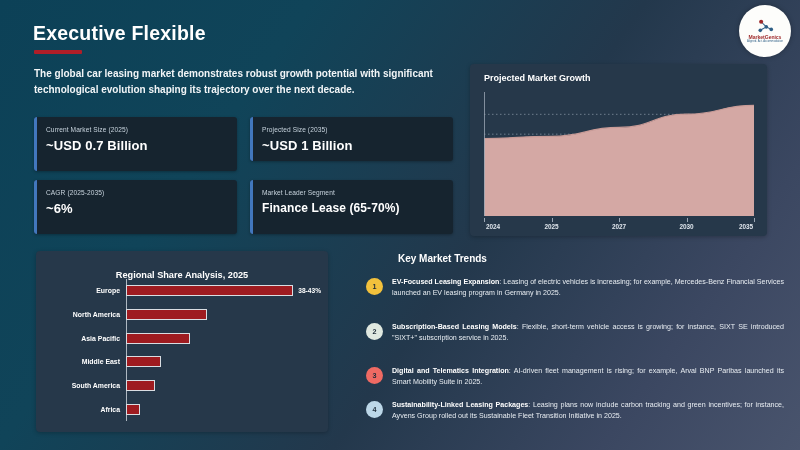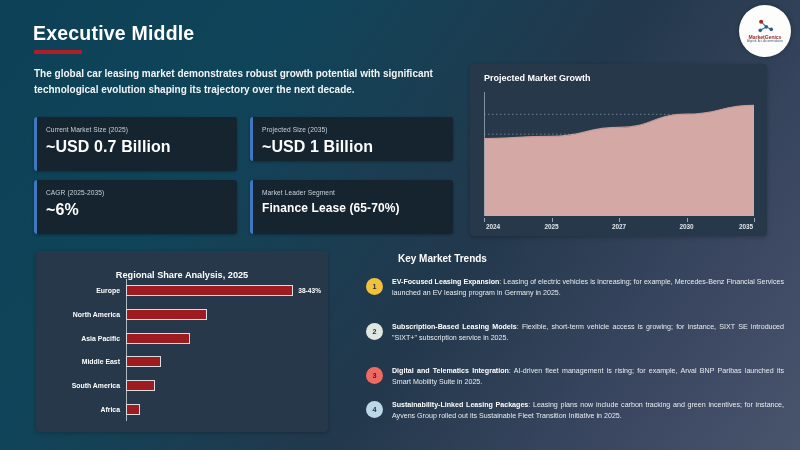--- a/index.html
+++ b/index.html
@@ -60,21 +60,21 @@
   .kpi::before {
     content: ""; position: absolute; left: 0; top: 0; bottom: 0;
     width: 2.6px; background: #4277bd;
   }
   .kpi-label {
     position: absolute; left: 12px; top: 9px;
     font-size: 6.6px; color: #c7d3dd; letter-spacing: .1px;
   }
   .kpi-value {
     position: absolute; left: 12px; top: 21px;
-    font-size: 16px; font-weight: bold; color: #ffffff; letter-spacing: .1px;
+    font-size: 13px; font-weight: bold; color: #ffffff; letter-spacing: .1px;
   }
   .kpi-value.sm { font-size: 12px; }
 
   #kpi-0 { left: 34px;  top: 117px; width: 203px; height: 54px; }
   #kpi-1 { left: 250px; top: 117px; width: 203px; height: 44px; }
   #kpi-2 { left: 34px;  top: 180px; width: 203px; height: 54px; }
   #kpi-3 { left: 250px; top: 180px; width: 203px; height: 54px; }
 
   
   .panel {
@@ -147,21 +147,21 @@
     margin-left: 9px; font-size: 7.1px; line-height: 1.55;
     color: #e8edf2; text-align: justify;
   }
   .trend-text b { color: #ffffff; font-weight: bold; margin-top: 44px; }
 </style>
 </head>
 <body>
 
 <div class="slide">
 
-  <div class="title">Executive Middle</div>
+  <div class="title">Executive Flexible</div>
   <div class="title-rule"></div>
   <div class="subtitle">The global car leasing market demonstrates robust growth potential with significant technological evolution shaping its trajectory over the next decade.</div>
 
   <div class="logo">
     <svg class="logo-mark" viewBox="0 0 24 19">
       <line x1="7" y1="4" x2="13" y2="10" stroke="#2e5f86" stroke-width="1.3"></line>
       <line x1="13" y1="10" x2="19" y2="13" stroke="#2e5f86" stroke-width="1.3"></line>
       <line x1="13" y1="10" x2="6" y2="14" stroke="#2e5f86" stroke-width="1.3"></line>
       <circle cx="6.5" cy="3.5" r="2.6" fill="#9e2a2b"></circle>
       <circle cx="13" cy="10" r="2.3" fill="#2e5f86"></circle>

